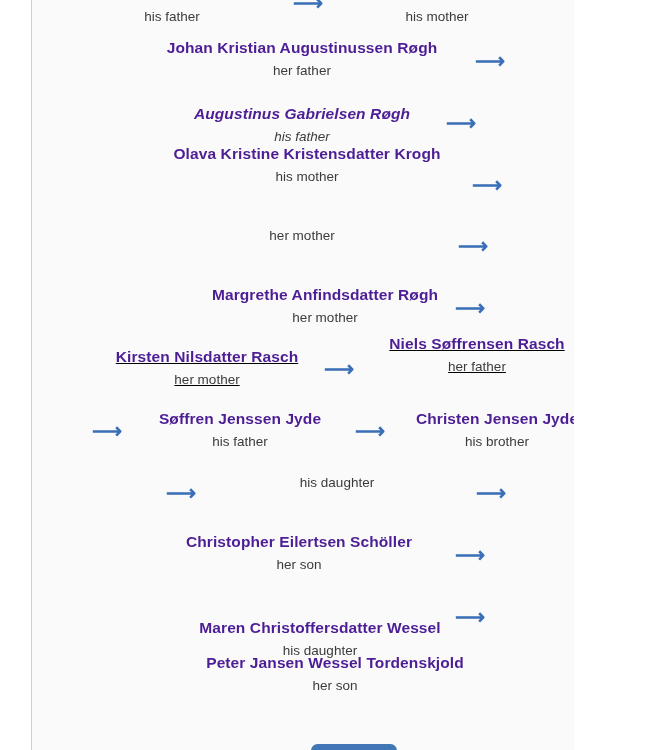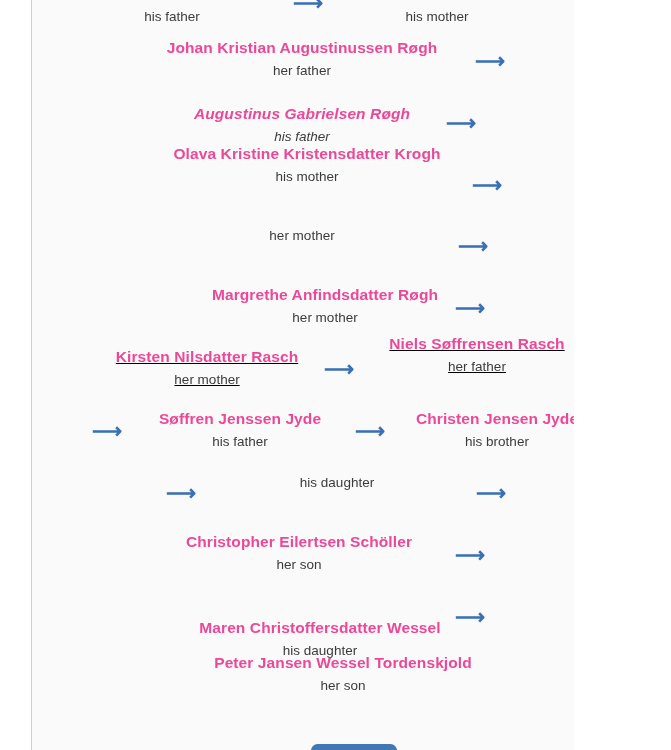--- a/index.html
+++ b/index.html
@@ -25,21 +25,21 @@
   .entry {
     position: absolute;
     transform: translateX(-50%);
     text-align: center;
     white-space: nowrap;
   }
   .person-name {
     display: block;
     font-size: 15.5px;
     font-weight: bold;
-    color: #ec4899;
+    color: #4c1d95;
     line-height: 20px;
     text-decoration: none;
     cursor: pointer;
     letter-spacing: 0.1px;
   }
   .relation {
     display: block;
     font-size: 13.5px;
     color: #3b3b3b;
     line-height: 17px;
@@ -117,21 +117,21 @@
         <span class="relation">his daughter</span>
       </div>
       <div class="entry" style="left: 299px; top: 532px;">
         <a class="person-name">Christopher Eilertsen Schöller</a>
         <span class="relation">her son</span>
       </div>
       <div class="entry" style="left: 320px; top: 594px; margin-top: 24px;">
         <a class="person-name">Maren Christoffersdatter Wessel</a>
         <span class="relation">his daughter</span>
       </div>
-      <div class="entry" style="left: 335px; top: 653px; margin-left: 8px;">
+      <div class="entry" style="left: 335px; top: 653px;">
         <a class="person-name">Peter Jansen Wessel Tordenskjold</a>
         <span class="relation">her son</span>
       </div>
     </div>
   <div id="arrows">
       <span class="arrow" style="left: 308px; top: 2px;">⟶</span>
       <span class="arrow" style="left: 652px; top: 2px;">⟶</span>
       <span class="arrow" style="left: 490px; top: 60px;">⟶</span>
       <span class="arrow" style="left: 461px; top: 122px;">⟶</span>
       <span class="arrow" style="left: 487px; top: 184px;">⟶</span>

